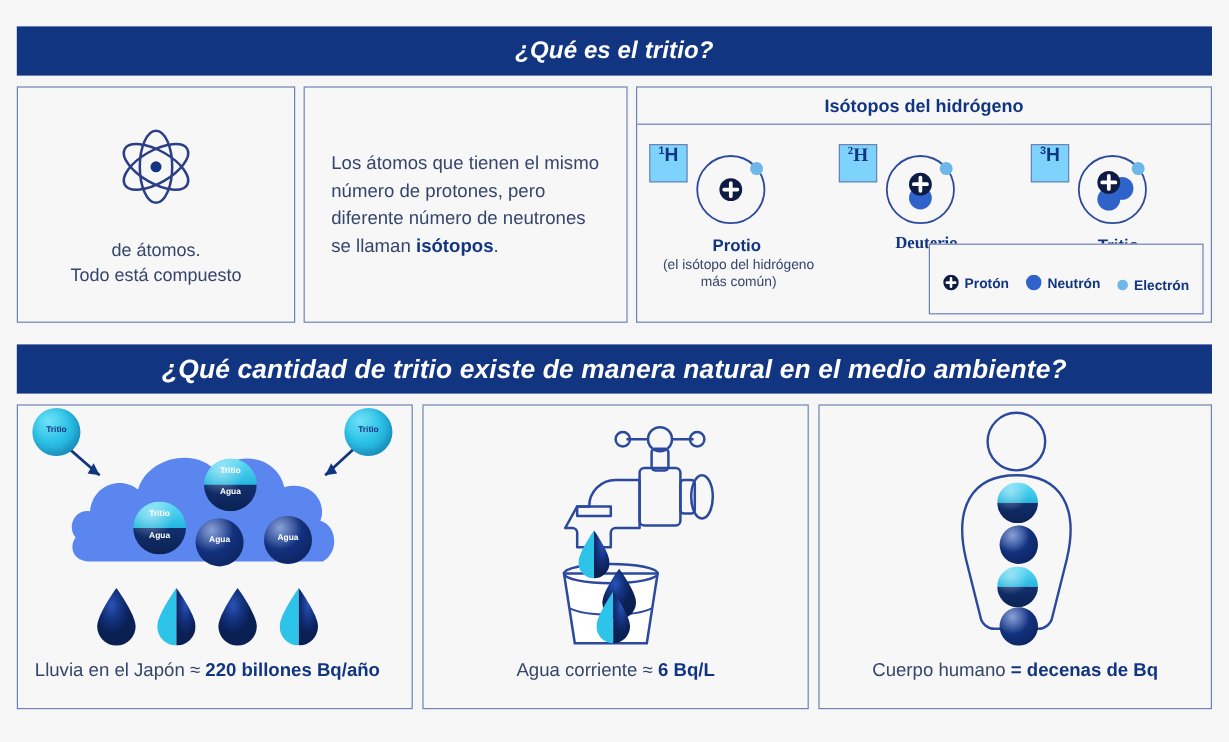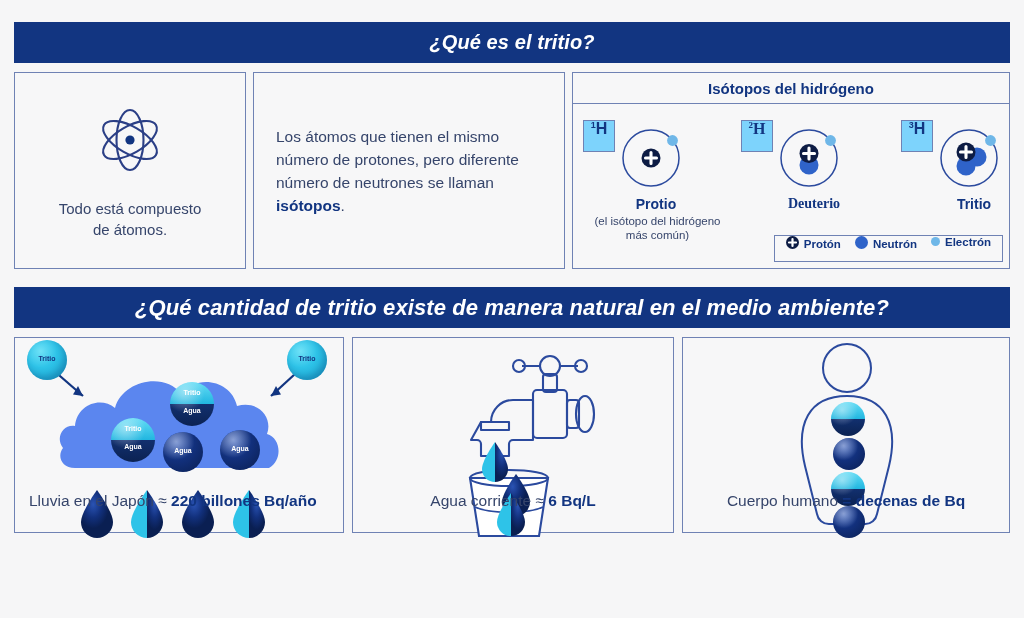--- a/index.html
+++ b/index.html
@@ -26,21 +26,21 @@
   .panel{
     border:1.5px solid #6f82b4;
     background:#f7f7f8;
     box-sizing:border-box;
     position:relative;
   }
 
   
   .row1{display:flex;gap:7px;margin-top:9px;height:197px;}
   #panel-atoms{width:232px;display:flex;flex-direction:column;align-items:center;justify-content:center;}
-  #panel-def{width:312px;display:flex;align-items:center;}
+  #panel-def{width:270px;display:flex;align-items:center;}
   #panel-isotopes{flex:1;display:flex;flex-direction:column;}
 
   .atom-caption{
     color:#36456b;font-size:15px;line-height:21px;text-align:center;margin-top:16px;
   }
   .def-text{
     color:#36456b;font-size:15.5px;line-height:23px;padding:0 22px;
   }
   .def-text b{color:#123581;}
 
@@ -66,26 +66,26 @@
     position:absolute;top:92px;left:0;width:150px;text-align:center;
     color:#123581;font-weight:bold;font-size:14px;
   }
   .iso-sub{
     position:absolute;top:110px;left:-6px;width:165px;text-align:center;
     color:#36456b;font-size:11.5px;line-height:14px;
   }
   .legend{
     position:absolute;right:6px;bottom:6px;
     border:1.5px solid #6f82b4;background:#f7f7f8;
-    height:25px;display:flex;align-items:flex-start;gap:14px;padding:0 11px;margin-left:44px;
+    height:25px;display:flex;align-items:flex-end;gap:14px;padding:16px 11px;margin-left:44px;
   }
   .legend-item{display:flex;align-items:center;gap:5px;color:#123581;font-weight:bold;font-size:11.5px;}
 
   
-  .row2{display:flex;gap:8px;margin-top:9px;height:196px;}
+  .row2{display:flex;gap:8px;margin-top:9px;height:254px;}
   #panel-rain{width:330px;}
   #panel-tap{width:322px;}
   #panel-body{flex:1;}
   .art{position:relative;width:100%;height:200px;}
   .caption{
     position:absolute;left:0;right:0;bottom:22px;
     text-align:center;color:#36456b;font-size:15.5px;
   }
   .caption b{color:#123581;}
   #panel-rain .caption{text-align:left;padding-left:14px;}
@@ -127,22 +127,22 @@
         <svg width="76" height="76" viewBox="0 0 76 76">
           <g fill="none" stroke="#2b3f86" stroke-width="2.1">
             <ellipse cx="38" cy="38" rx="13.5" ry="30"></ellipse>
             <ellipse cx="38" cy="38" rx="13.5" ry="30" transform="rotate(60 38 38)"></ellipse>
             <ellipse cx="38" cy="38" rx="13.5" ry="30" transform="rotate(120 38 38)"></ellipse>
           </g>
           <circle cx="38" cy="38" r="4.6" fill="#123581"></circle>
         </svg>
       </span>
       <div class="atom-caption">
+        <div>de átomos.</div>
         <div>Todo está compuesto</div>
-        <div>de átomos.</div>
       </div>
     </div>
 
     <div class="panel" id="panel-def">
       <p class="def-text"><span>Los átomos que tienen el mismo número de protones, pero diferente número de neutrones se llaman </span><b>isótopos</b><span>.</span></p>
     </div>
 
     <div class="panel" id="panel-isotopes">
       <div class="iso-head">Isótopos del hidrógeno</div>
       <div class="iso-body">

